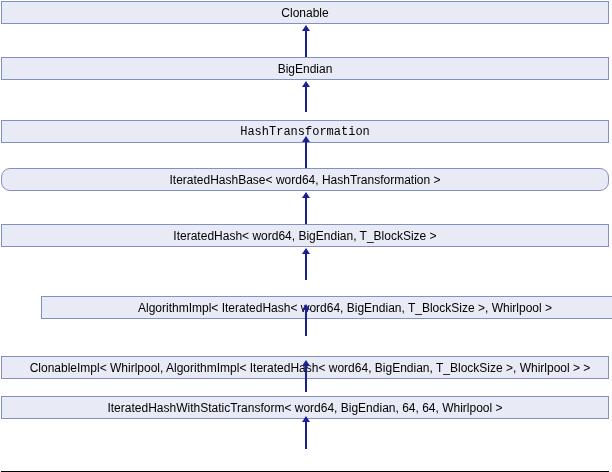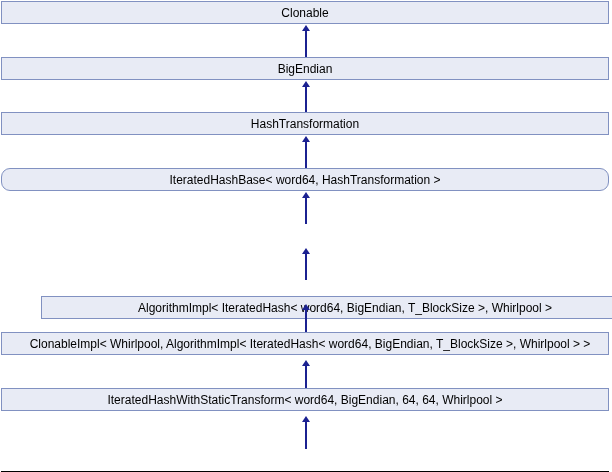--- a/index.html
+++ b/index.html
@@ -84,58 +84,61 @@
   </div>
 
   <div class="node" style="top:57px;">
     <span>BigEndian</span>
   </div>
   <div class="connector" style="top:81px;height:31px;">
     <div class="arrow-head"></div>
     <div class="arrow-line"></div>
   </div>
 
-  <div class="node" style="top:112px;">
+  <div class="node" style="top:120px;font-family:Liberation Mono, monospace;">
     <span>HashTransformation</span>
   </div>
   <div class="connector" style="top:136px;height:32px;">
     <div class="arrow-head"></div>
     <div class="arrow-line"></div>
   </div>
 
   <div class="node" style="top:168px;border-radius:9px;">
     <span>IteratedHashBase&lt; word64, HashTransformation &gt;</span>
   </div>
   <div class="connector" style="top:192px;height:32px;">
     <div class="arrow-head"></div>
     <div class="arrow-line"></div>
   </div>
 
+  <div class="node" style="top:224px;">
+    <span>IteratedHash&lt; word64, BigEndian, T_BlockSize &gt;</span>
+  </div>
   <div class="connector" style="top:248px;height:32px;">
     <div class="arrow-head"></div>
     <div class="arrow-line"></div>
   </div>
 
   <div class="node" style="top:296px;margin-left:40px;">
     <span>AlgorithmImpl&lt; IteratedHash&lt; word64, BigEndian, T_BlockSize &gt;, Whirlpool &gt;</span>
   </div>
   <div class="connector" style="top:304px;height:32px;">
     <div class="arrow-head"></div>
     <div class="arrow-line"></div>
   </div>
 
-  <div class="node" style="top:332px;padding-left:10px;">
+  <div class="node" style="top:356px;padding-left:10px;">
     <span>ClonableImpl&lt; Whirlpool, AlgorithmImpl&lt; IteratedHash&lt; word64, BigEndian, T_BlockSize &gt;, Whirlpool &gt; &gt;</span>
   </div>
   <div class="connector" style="top:360px;height:32px;">
     <div class="arrow-head"></div>
     <div class="arrow-line"></div>
   </div>
 
-  <div class="node" style="top:388px;">
+  <div class="node" style="top:396px;">
     <span>IteratedHashWithStaticTransform&lt; word64, BigEndian, 64, 64, Whirlpool &gt;</span>
   </div>
   <div class="connector" style="top:416px;height:33px;">
     <div class="arrow-head"></div>
     <div class="arrow-line"></div>
   </div>
 
   <div class="node current" style="top:449px;">
     <span>Whirlpool</span>
   </div>

